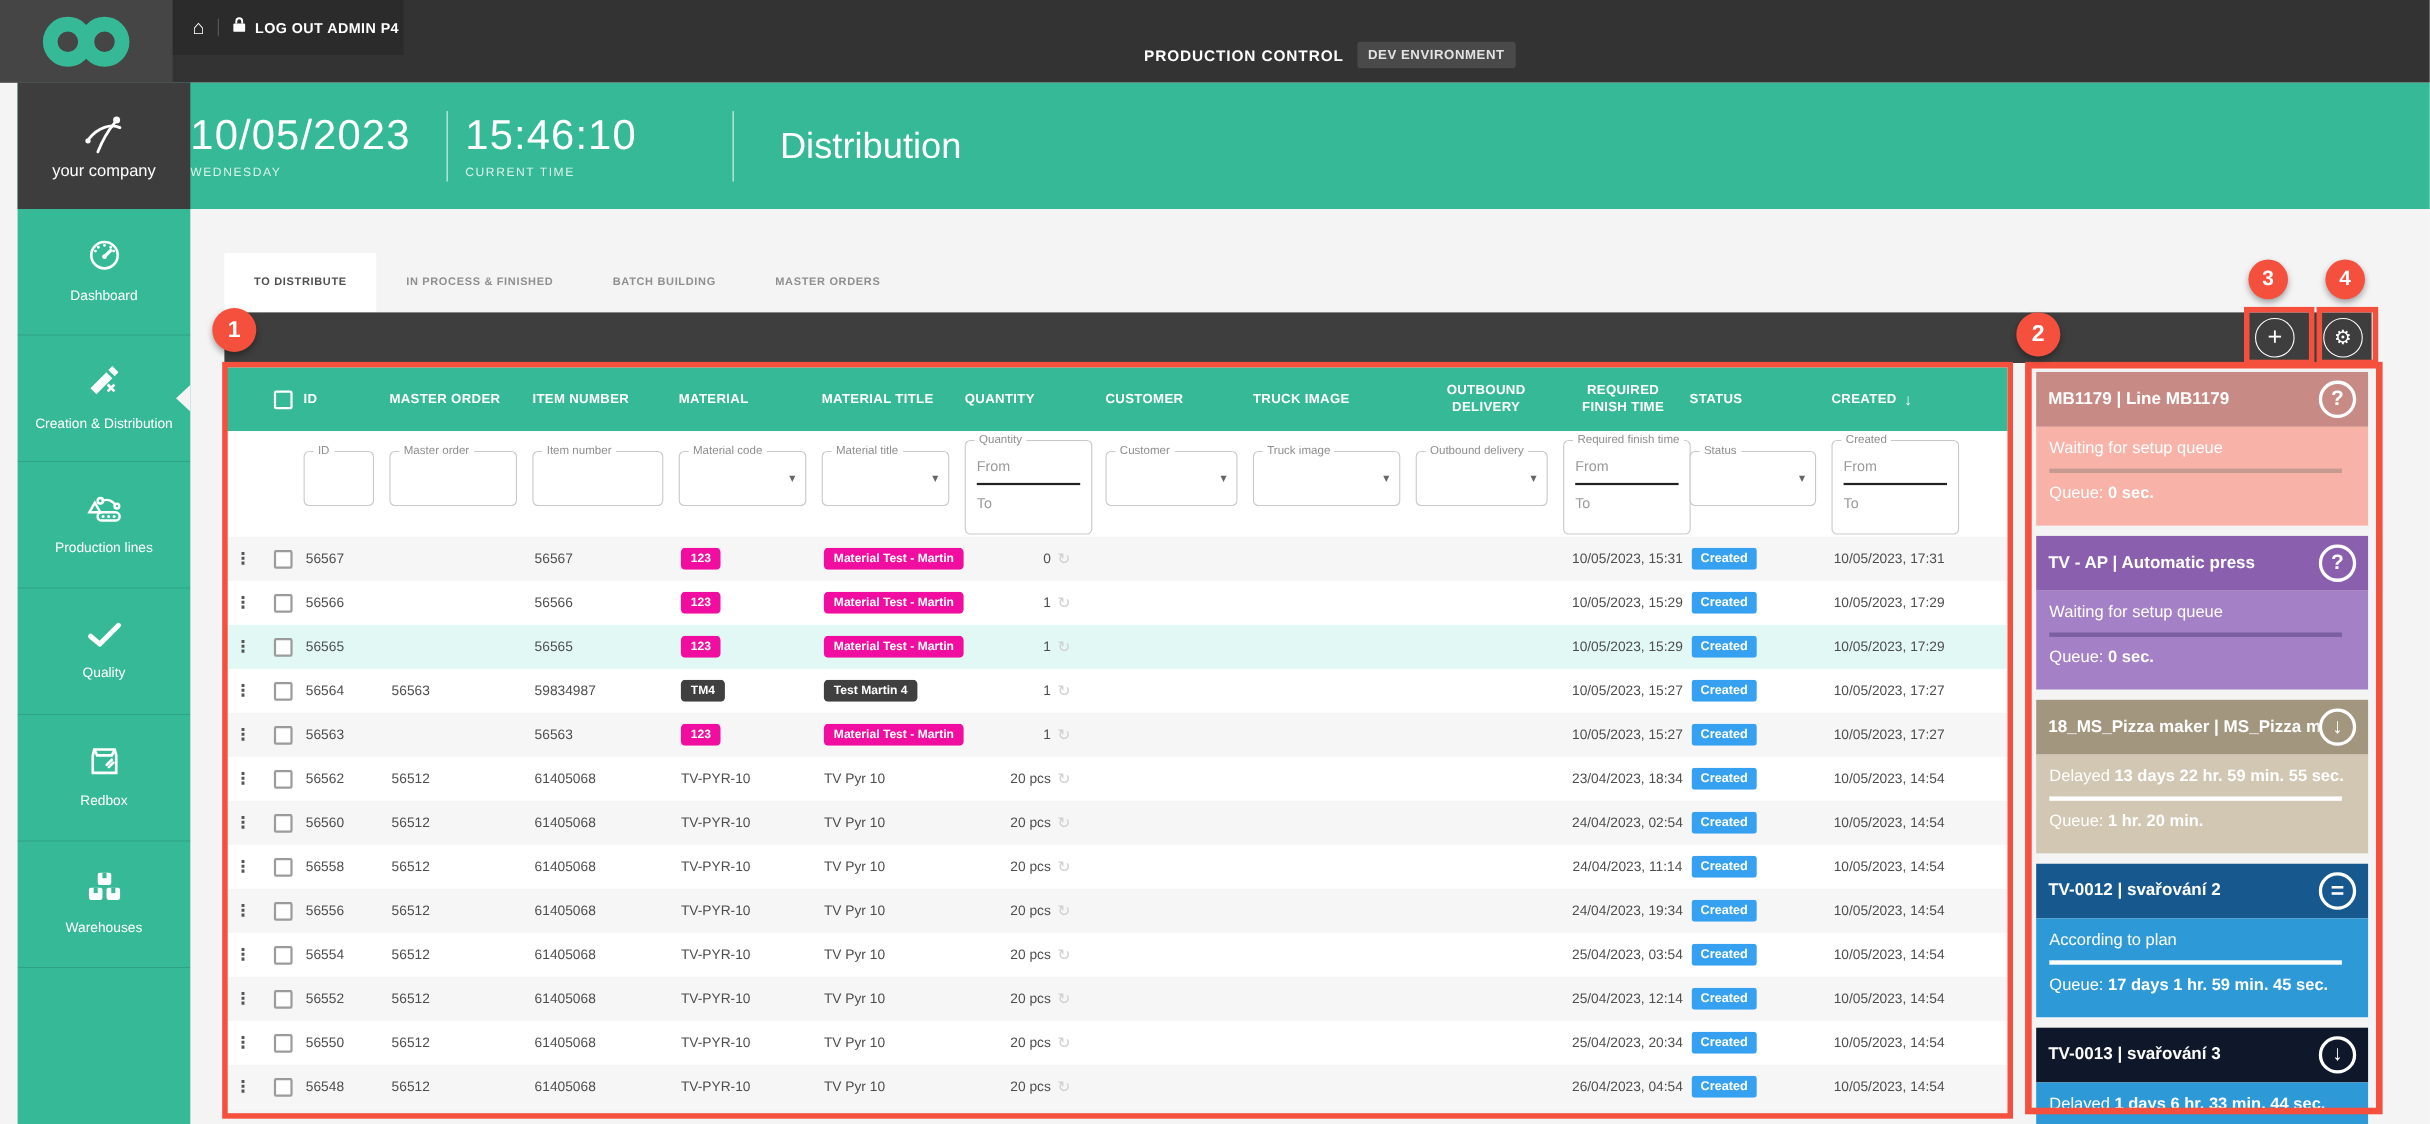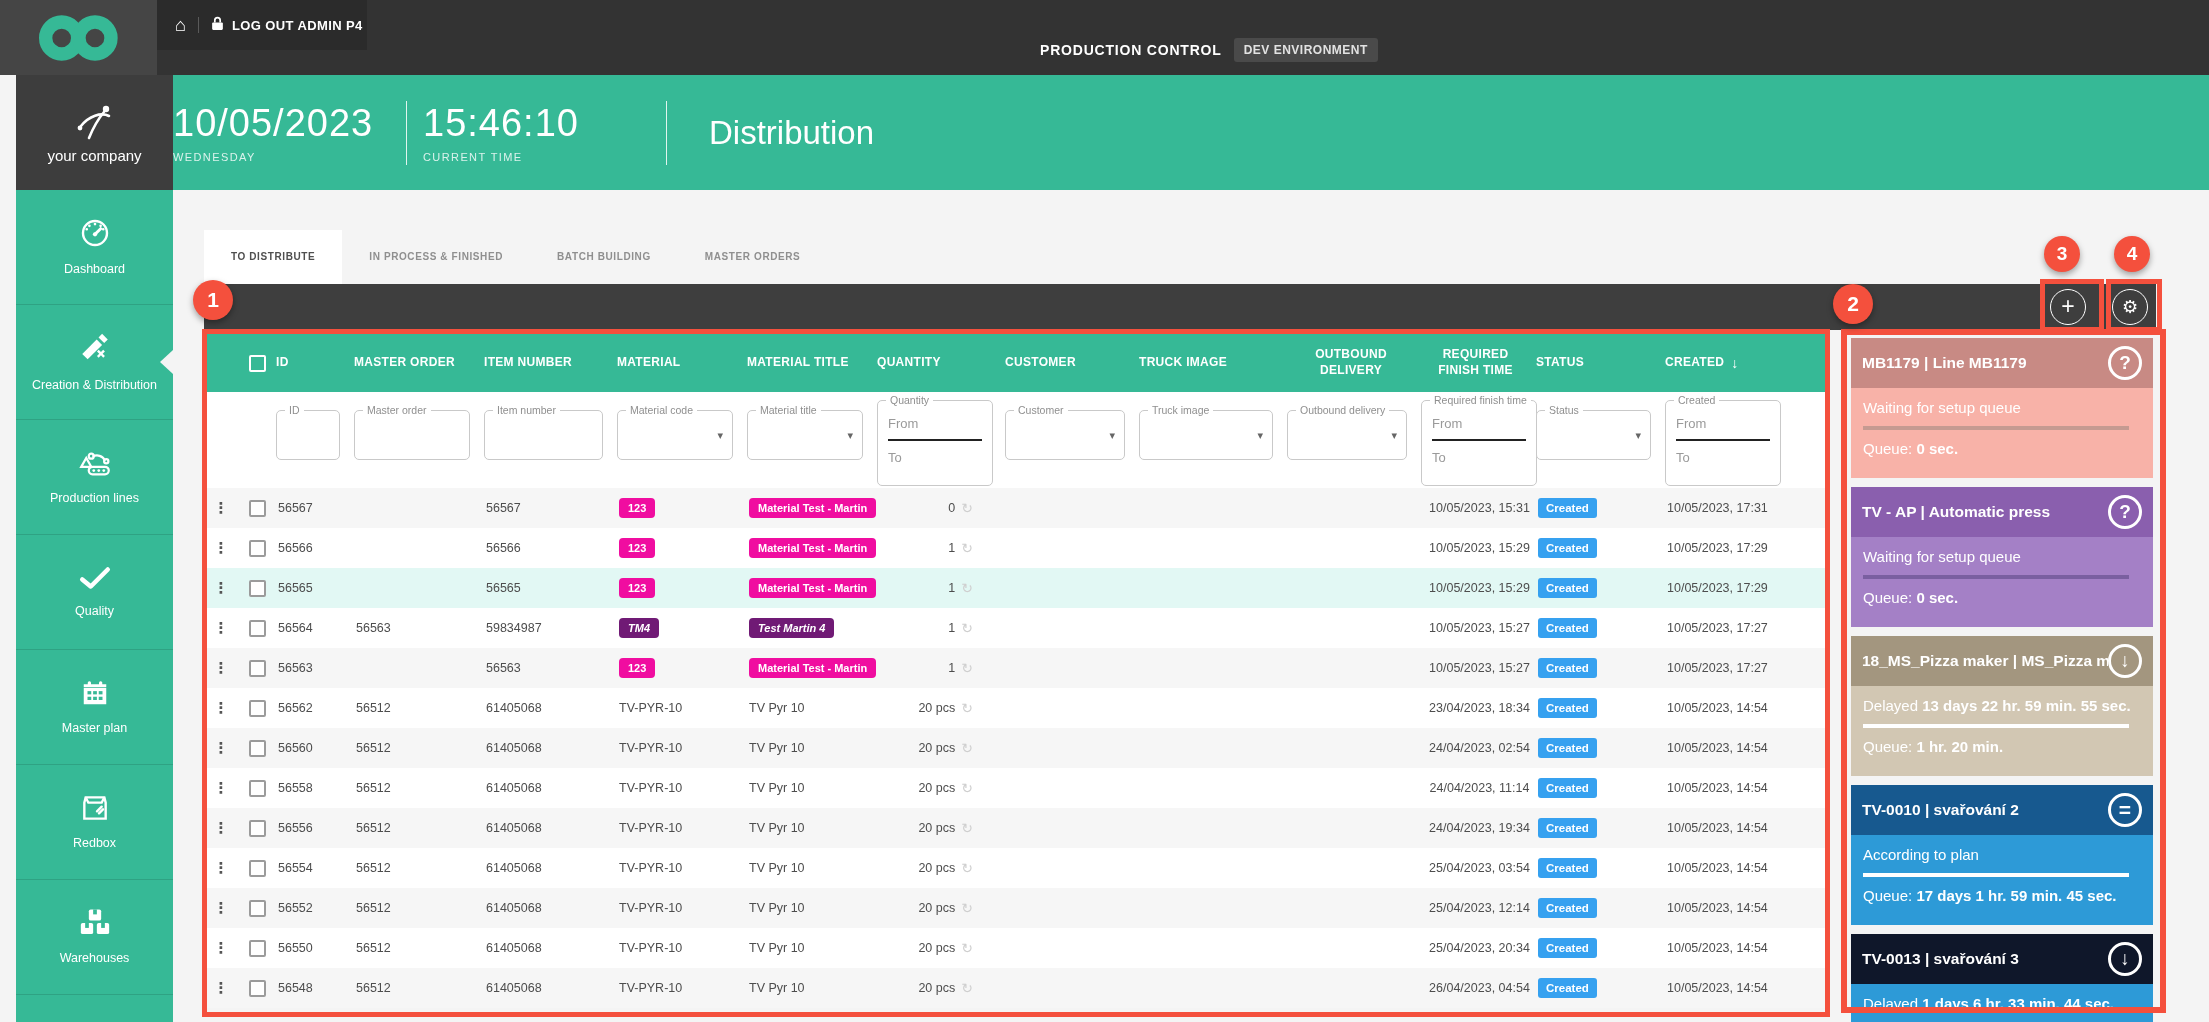--- a/index.html
+++ b/index.html
@@ -74,21 +74,21 @@
   .rsep { height:2px; background:#222; margin:0 10px; }
 
   .datarow { height:40px; font-size:12.5px; color:#4d4d4d; cursor:pointer; }
   .datarow.alt { background:#f6f6f6; }
   .datarow.highlight { background:#e2f8f4; }
   .cell { padding-left:2px; white-space:nowrap; overflow:hidden; }
   .cell.center { text-align:center; }
   .kebab { text-align:center; font-size:15px; color:#555; font-weight:700; cursor:pointer; }
   .badge { display:inline-block; padding:4px 9px; border-radius:4px; font-size:11px; font-weight:700; color:#fff; line-height:1.1; }
   .badge.magenta { background:#f00da0; }
-  .badge.black { background:#701a75;font-style:italic; }
+  .badge.black { background:#404040; }
   .qty { display:flex; justify-content:flex-end; align-items:center; gap:6px; padding-right:32px; }
   .refresh { color:#cfcfcf; font-size:14px; }
   .status-badge { display:inline-block; padding:4px 8px; border-radius:3px; background:#36a1f0; color:#fff; font-size:11.5px; font-weight:700; }
 
   
   .panel { position:absolute; left:1851px; top:338px; width:302px; display:flex; flex-direction:column; gap:9px; z-index:3; }
   .card { height:140px; overflow:hidden; }
   .card-head { height:50px; display:flex; align-items:center; padding:0 11px; }
   .card-title { flex:1; color:#fff; font-size:15.5px; font-weight:700; white-space:nowrap; overflow:hidden; }
   .card-icon { width:34px; height:34px; min-width:34px; border:3px solid #fff; border-radius:50%; color:#fff; display:flex; align-items:center; justify-content:center; font-size:19px; font-weight:700; cursor:pointer; }
@@ -198,37 +198,20 @@
             </svg></span>
           <div class="nav-label">Production lines</div>
         </div>
         <div class="nav-item">
           <span class="nav-icon"><svg width="34" height="26" viewBox="0 0 24 18" fill="none" stroke="#fff" stroke-width="3.2" stroke-linecap="round" stroke-linejoin="round">
               <path d="M3 10l6 5L21 3"></path>
             </svg></span>
           <div class="nav-label">Quality</div>
         </div>
         <div class="nav-item">
-          <span class="nav-icon"><svg width="30" height="30" viewBox="0 0 24 24" fill="#fff">
-              <path d="M3 8h18v13H3z"></path>
-              <rect x="3" y="5" width="18" height="2.4"></rect>
-              <rect x="6.2" y="2.6" width="2.6" height="4.4" rx="1.2"></rect>
-              <rect x="15.2" y="2.6" width="2.6" height="4.4" rx="1.2"></rect>
-              <g fill="#36b996">
-                <rect x="6" y="10.5" width="3" height="2.6"></rect>
-                <rect x="10.5" y="10.5" width="3" height="2.6"></rect>
-                <rect x="15" y="10.5" width="3" height="2.6"></rect>
-                <rect x="6" y="15" width="3" height="2.6"></rect>
-                <rect x="10.5" y="15" width="3" height="2.6"></rect>
-                <rect x="15" y="15" width="3" height="2.6"></rect>
-              </g>
-            </svg></span>
-          <div class="nav-label">Master plan</div>
-        </div>
-        <div class="nav-item">
           <span class="nav-icon"><svg width="32" height="30" viewBox="0 0 24 22" fill="none" stroke="#fff" stroke-width="1.8">
               <path d="M5 3h14l1 4v12H4V7z"></path>
               <path d="M5 3l2 4h10l2-4"></path>
               <path d="M13.5 13.5l3.5-3.5m-2 5 3-3" stroke-linecap="round"></path>
             </svg></span>
           <div class="nav-label">Redbox</div>
         </div>
         <div class="nav-item">
           <span class="nav-icon"><svg width="32" height="30" viewBox="0 0 26 24">
               <g fill="#fff">
@@ -670,21 +653,21 @@
           <span class="card-icon arrow-down">↓</span>
         </div>
         <div class="card-body" style="background: rgb(210, 199, 179);">
           <div class="card-status"><span>Delayed</span><span class="bold"> 13 days 22 hr. 59 min. 55 sec.</span></div>
           <div class="card-div" style="background: rgb(255, 255, 255);"></div>
           <div class="card-queue"><span>Queue: </span><span class="bold">1 hr. 20 min.</span></div>
         </div>
       </div>
       <div class="card">
         <div class="card-head" style="background: rgb(23, 89, 143);">
-          <div class="card-title">TV-0010 | svařování 2</div>
+          <div class="card-title">TV-0012 | svařování 2</div>
           <span class="card-icon equals">=</span>
         </div>
         <div class="card-body" style="background: rgb(45, 154, 215);">
           <div class="card-status"><span>According to plan</span></div>
           <div class="card-div" style="background: rgb(255, 255, 255);"></div>
           <div class="card-queue"><span>Queue: </span><span class="bold">17 days 1 hr. 59 min. 45 sec.</span></div>
         </div>
       </div>
       <div class="card">
         <div class="card-head" style="background: #0f172a;">

